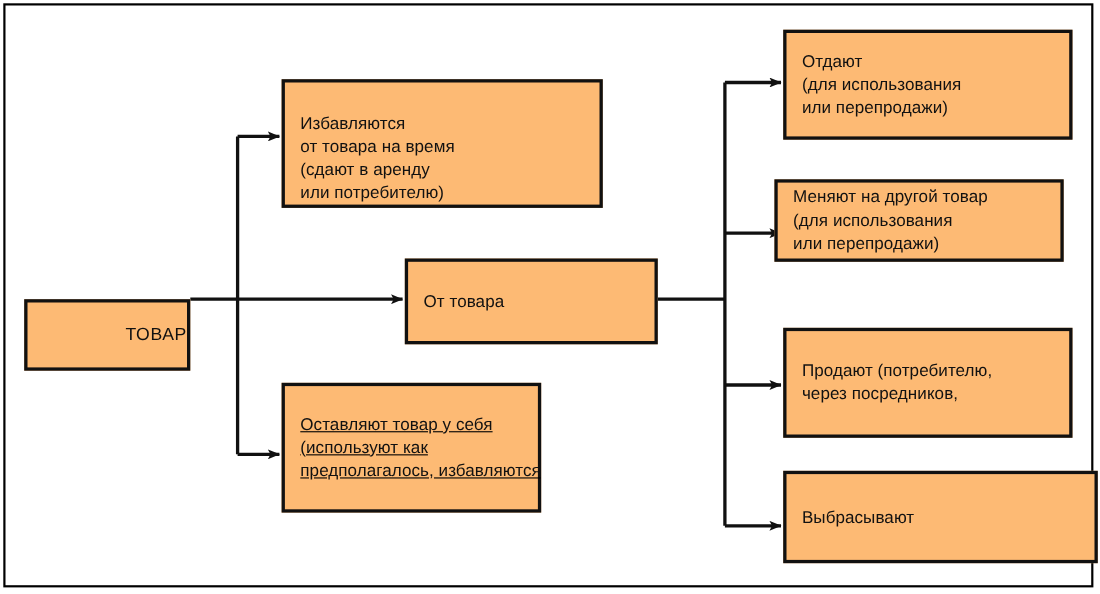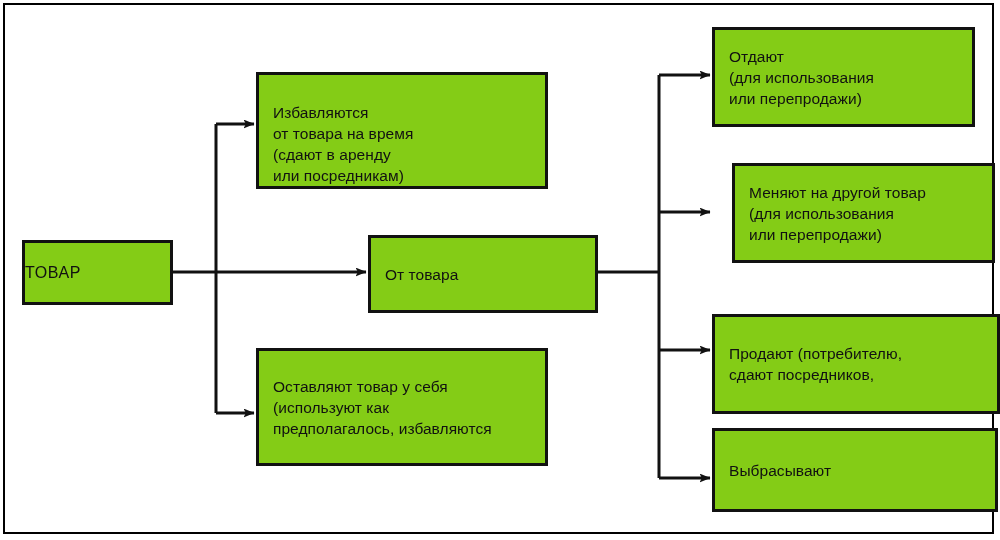--- a/index.html
+++ b/index.html
@@ -31,39 +31,40 @@
   #wires {
     position: absolute;
     left: 0;
     top: 0;
     width: 1000px;
     height: 540px;
   }
   .node {
     position: absolute;
     border: 3px solid #111111;
-    background: #84cc16;
+    background: #fdba74;
     box-sizing: border-box;
     display: flex;
     flex-direction: column;
     justify-content: center;
   }
   .node .lines {
     padding: 0 0 0 14px;
   }
   .node .ln {
     display: block;
     font-size: 15.5px;
     line-height: 21px;
     color: #111111;
     white-space: pre;
     letter-spacing: 0.05px;
   }
   .node.center-node {
-    align-items: flex-start;
+    align-items: flex-end;
+    margin-top: 32px;
   }
   .node.center-node .lines {
     padding: 0;
   }
   .node.center-node .ln {
     text-align: center;
     font-size: 16px;
     letter-spacing: 0.6px;
   }
 </style>
@@ -102,58 +103,58 @@
     <div class="lines">
       <span class="ln">ТОВАР</span>
     </div>
   </div>
 
   <div class="node" style="left:256px; top:72px; width:292px; height:117px;justify-content:flex-end;">
     <div class="lines">
       <span class="ln">Избавляются</span>
       <span class="ln">от товара на время</span>
       <span class="ln">(сдают в аренду</span>
-      <span class="ln">или посредникам)</span>
+      <span class="ln">или потребителю)</span>
     </div>
   </div>
 
   <div class="node" style="left:368px; top:235px; width:230px; height:78px;">
     <div class="lines">
       <span class="ln">От товара</span>
     </div>
   </div>
 
-  <div class="node" style="left:256px; top:348px; width:292px; height:118px;">
+  <div class="node" style="left:256px; top:348px; width:236px; height:118px;text-decoration:underline;">
     <div class="lines">
       <span class="ln">Оставляют товар у себя</span>
       <span class="ln">(используют как</span>
       <span class="ln">предполагалось, избавляются</span>
     </div>
   </div>
 
   <div class="node" style="left:712px; top:27px; width:263px; height:100px;">
     <div class="lines">
       <span class="ln">Отдают</span>
       <span class="ln">(для использования</span>
       <span class="ln">или перепродажи)</span>
     </div>
   </div>
 
-  <div class="node" style="left:732px; top:163px; width:263px; height:100px;">
+  <div class="node" style="left:704px; top:163px; width:263px; height:75px;">
     <div class="lines">
       <span class="ln">Меняют на другой товар</span>
       <span class="ln">(для использования</span>
       <span class="ln">или перепродажи)</span>
     </div>
   </div>
 
-  <div class="node" style="left:712px; top:314px; width:288px; height:100px;">
+  <div class="node" style="left:712px; top:298px; width:263px; height:100px;">
     <div class="lines">
       <span class="ln">Продают (потребителю,</span>
-      <span class="ln">сдают посредников,</span>
+      <span class="ln">через посредников,</span>
     </div>
   </div>
 
   <div class="node" style="left:712px; top:428px; width:286px; height:84px;">
     <div class="lines">
       <span class="ln">Выбрасывают</span>
     </div>
   </div>
 
 </div>

